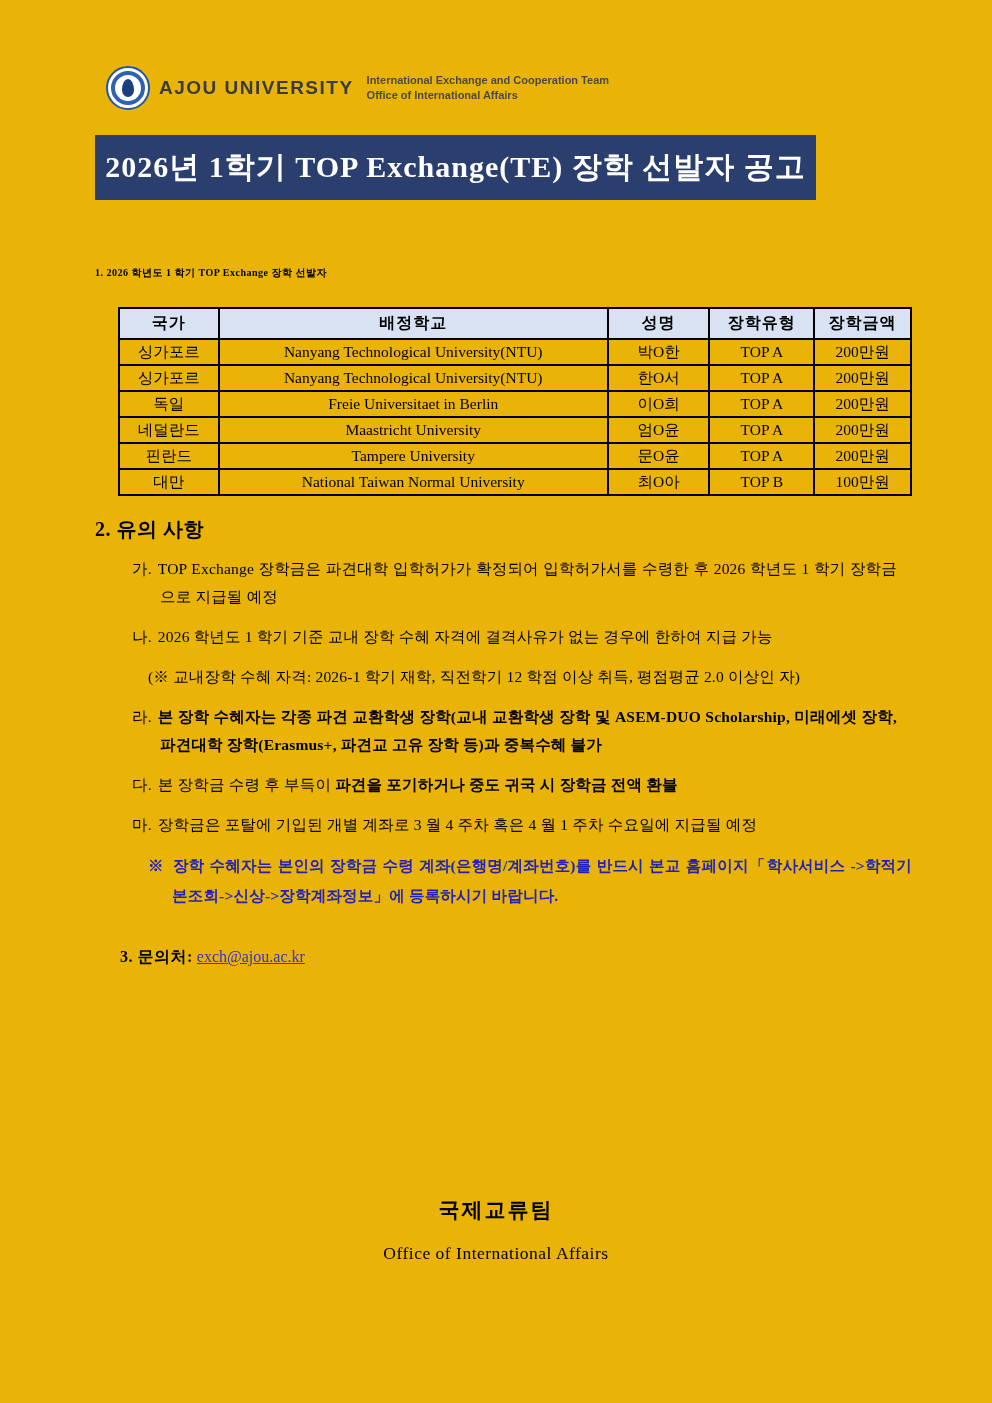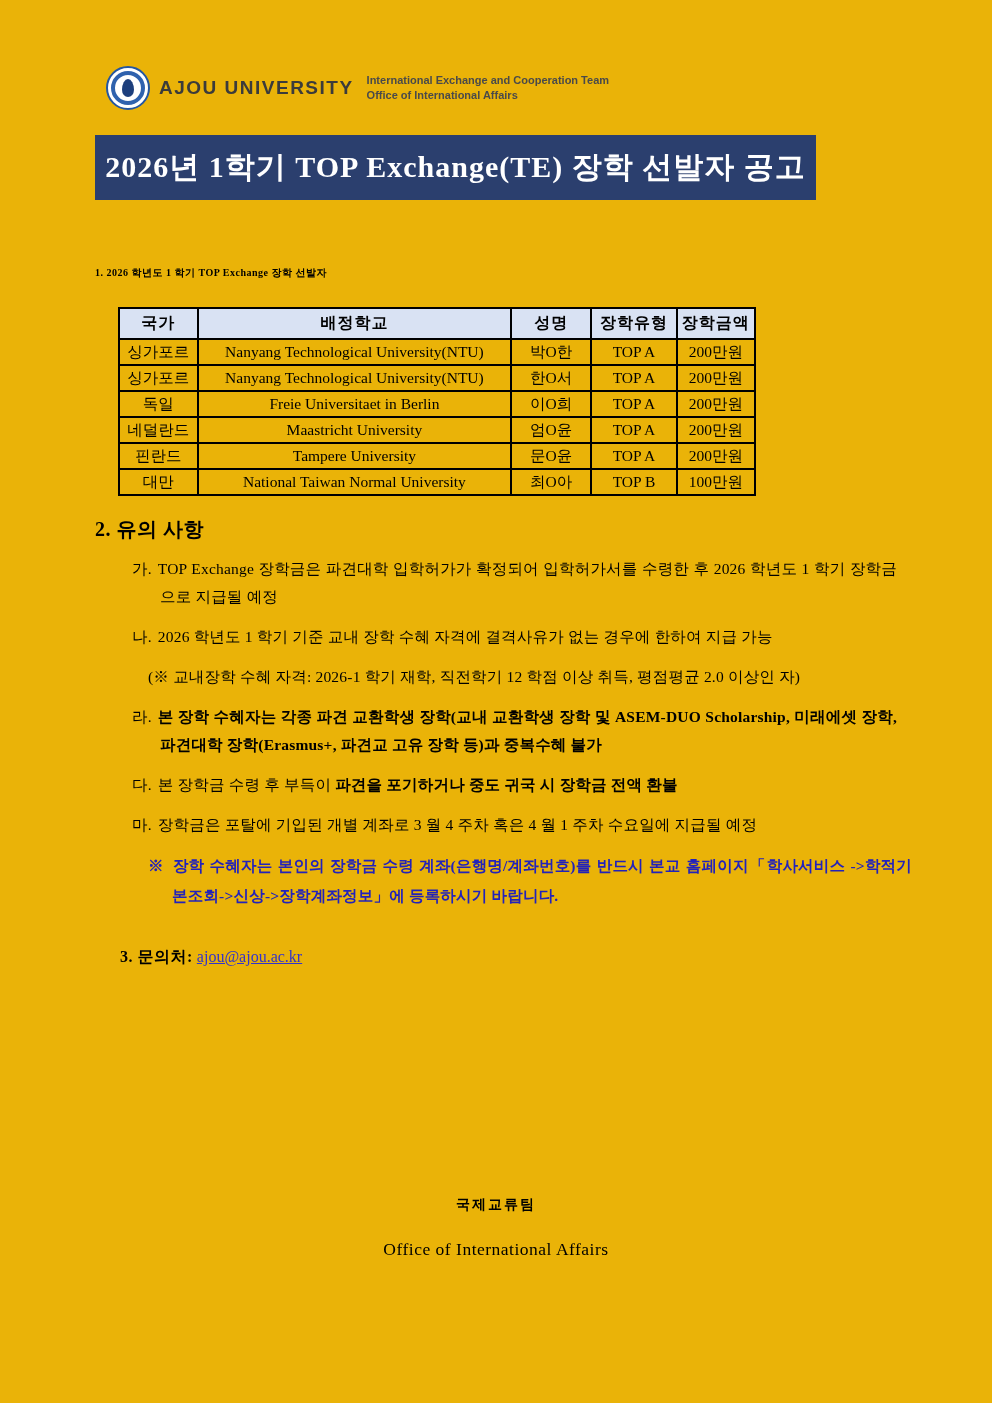--- a/index.html
+++ b/index.html
@@ -99,21 +99,21 @@
     top: 266px;
     left: 95px;
     font-size: 10px;
     font-weight: 700;
     letter-spacing: 0.5px;
   }
   table.roster {
     position: absolute;
     top: 307px;
     left: 118px;
-    width: 638px;
+    width: 794px;
     border-collapse: collapse;
     font-size: 15.5px;
   }
   table.roster th, table.roster td {
     border: 2px solid #000000;
     text-align: center;
     vertical-align: middle;
     padding: 0 2px;
   }
   table.roster th {
@@ -183,24 +183,24 @@
 
   
   .footer {
     position: absolute;
     top: 1196px;
     left: 0;
     width: 100%;
     text-align: center;
   }
   .footer .team-ko {
-    font-size: 14px;
+    font-size: 21px;
     font-weight: 700;
     letter-spacing: 2px;
-    margin-bottom: 25px;
+    margin-bottom: 19px;
   }
   .footer .team-en {
     font-size: 17.5px;
     letter-spacing: 0.5px;
   }
 
   b, .bold { font-weight: 700; }
 </style>
 </head>
 <body>
@@ -310,21 +310,21 @@
     <div class="note">
       <span class="marker">마.</span><span>장학금은 포탈에 기입된 개별 계좌로 3 월 4 주차 혹은 4 월 1 주차 수요일에 지급될 예정</span>
     </div>
 
     <div class="blue-note">
       <span class="marker">※</span><span>장학 수혜자는 본인의 장학금 수령 계좌(은행명/계좌번호)를 반드시 본교 홈페이지「학사서비스 -&gt;학적기본조회-&gt;신상-&gt;장학계좌정보」에 등록하시기 바랍니다.</span>
     </div>
 
     <div class="sec3">
       <span class="heading">3. 문의처:</span>
-      <a class="email-link" href="#">ajou@ajou.ac.kr</a>
+      <a class="email-link" href="#">exch@ajou.ac.kr</a>
     </div>
   </div>
 
   <div class="footer">
     <div class="team-ko">국제교류팀</div>
     <div class="team-en">Office of International Affairs</div>
   </div>
 
 </div>
 

